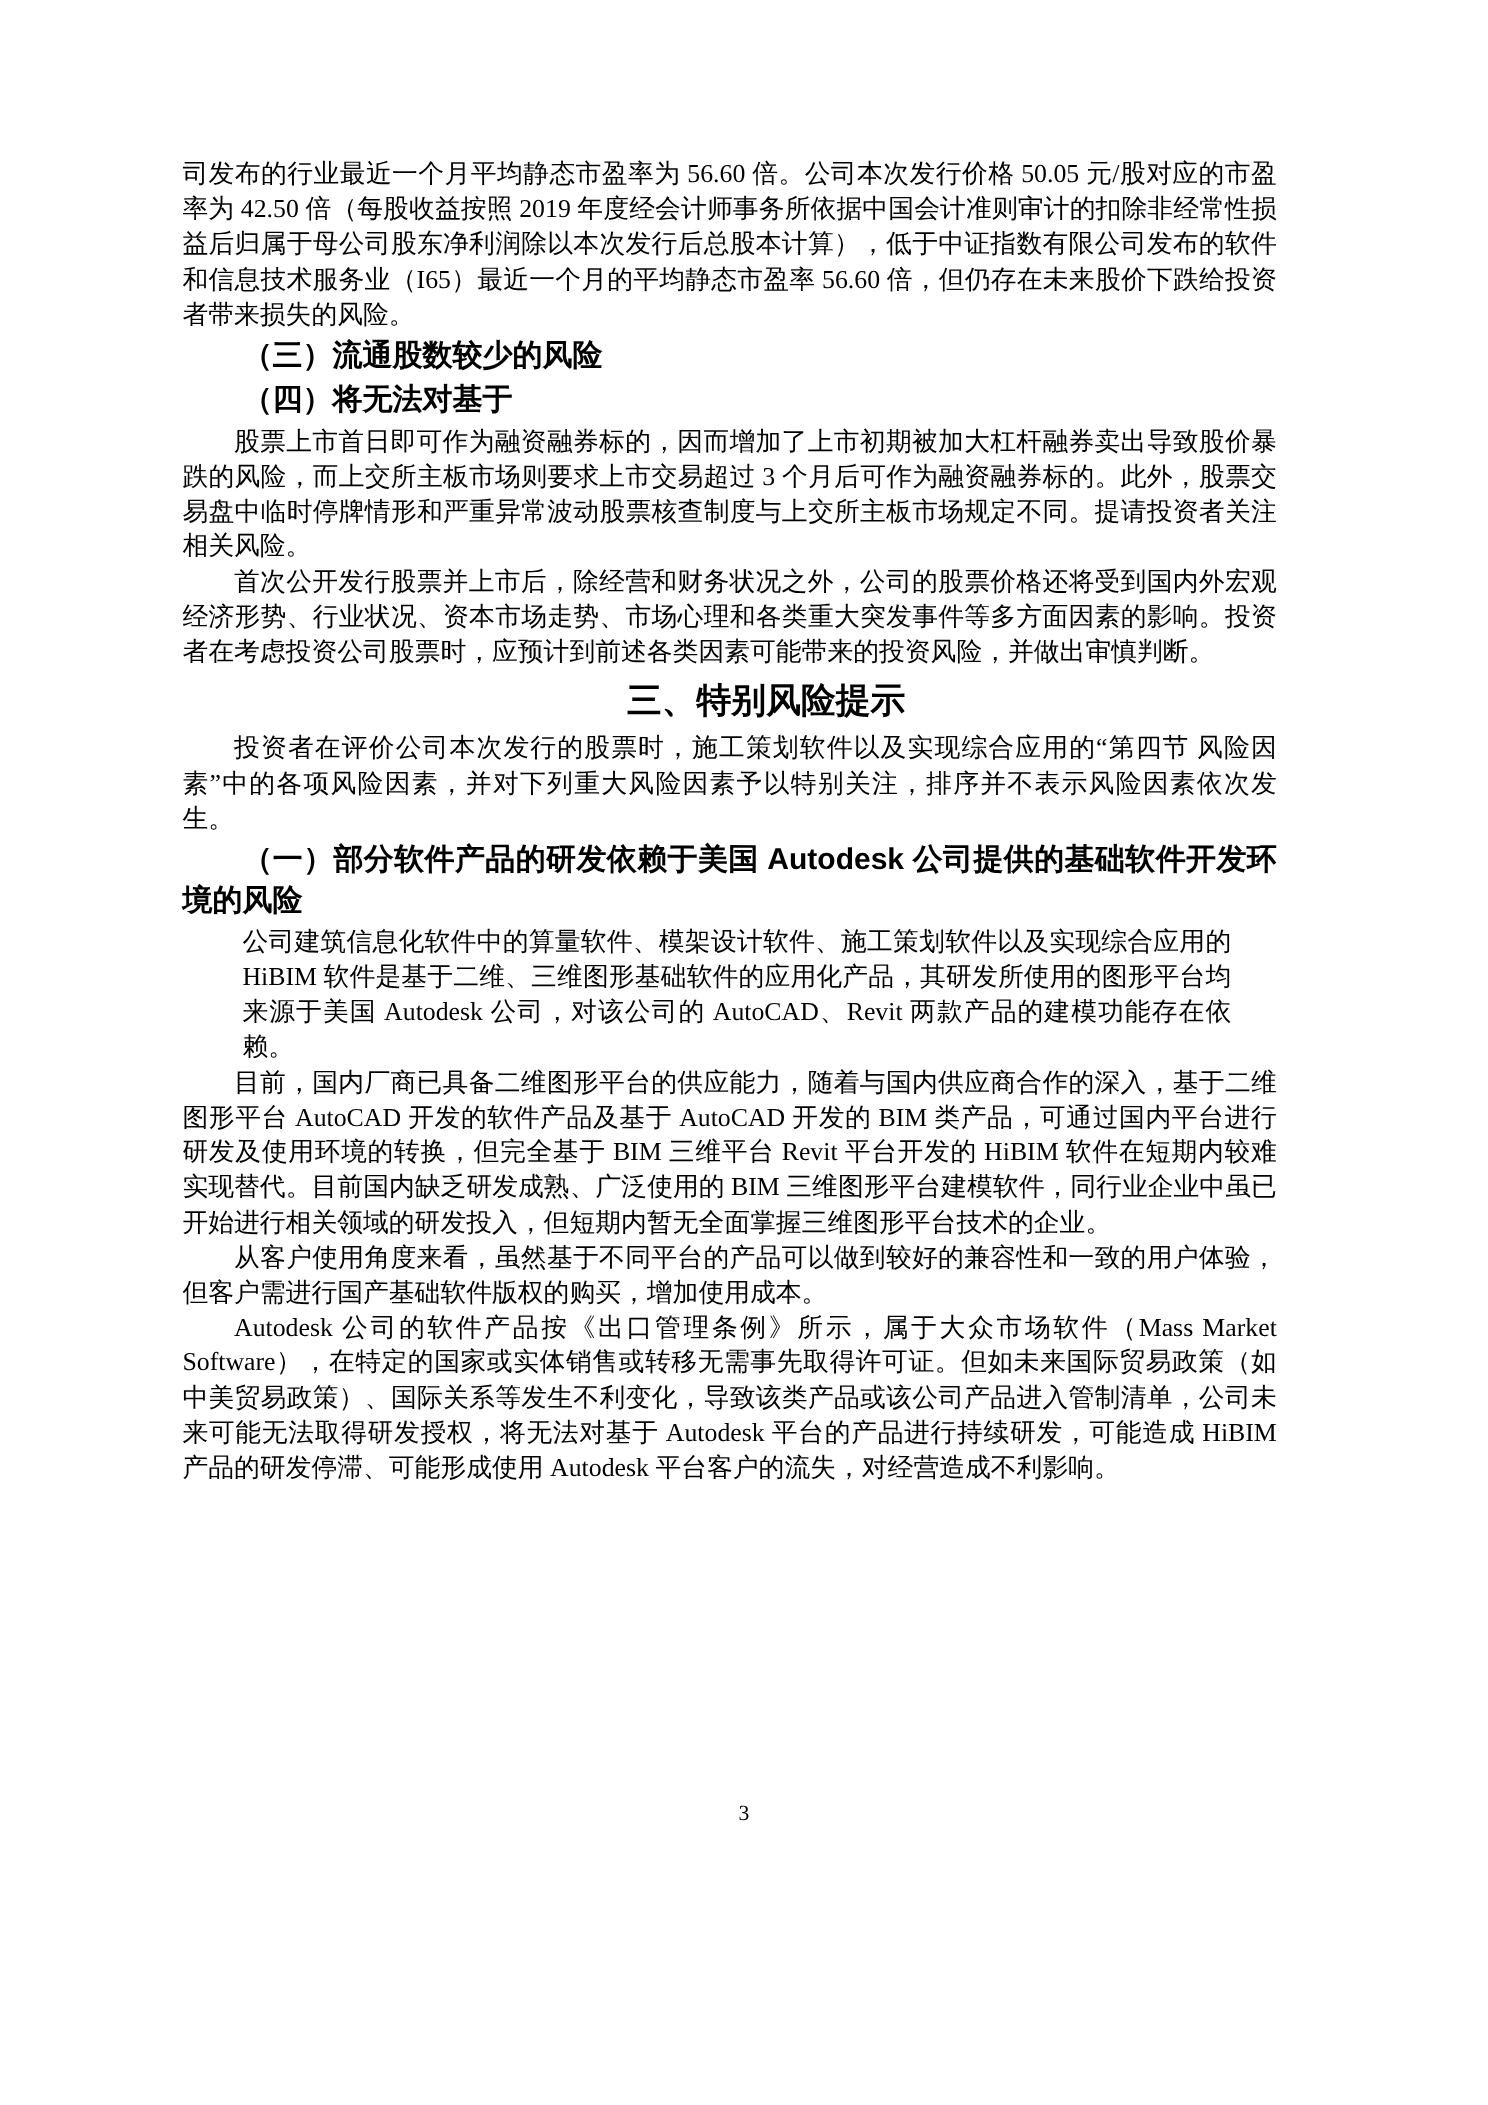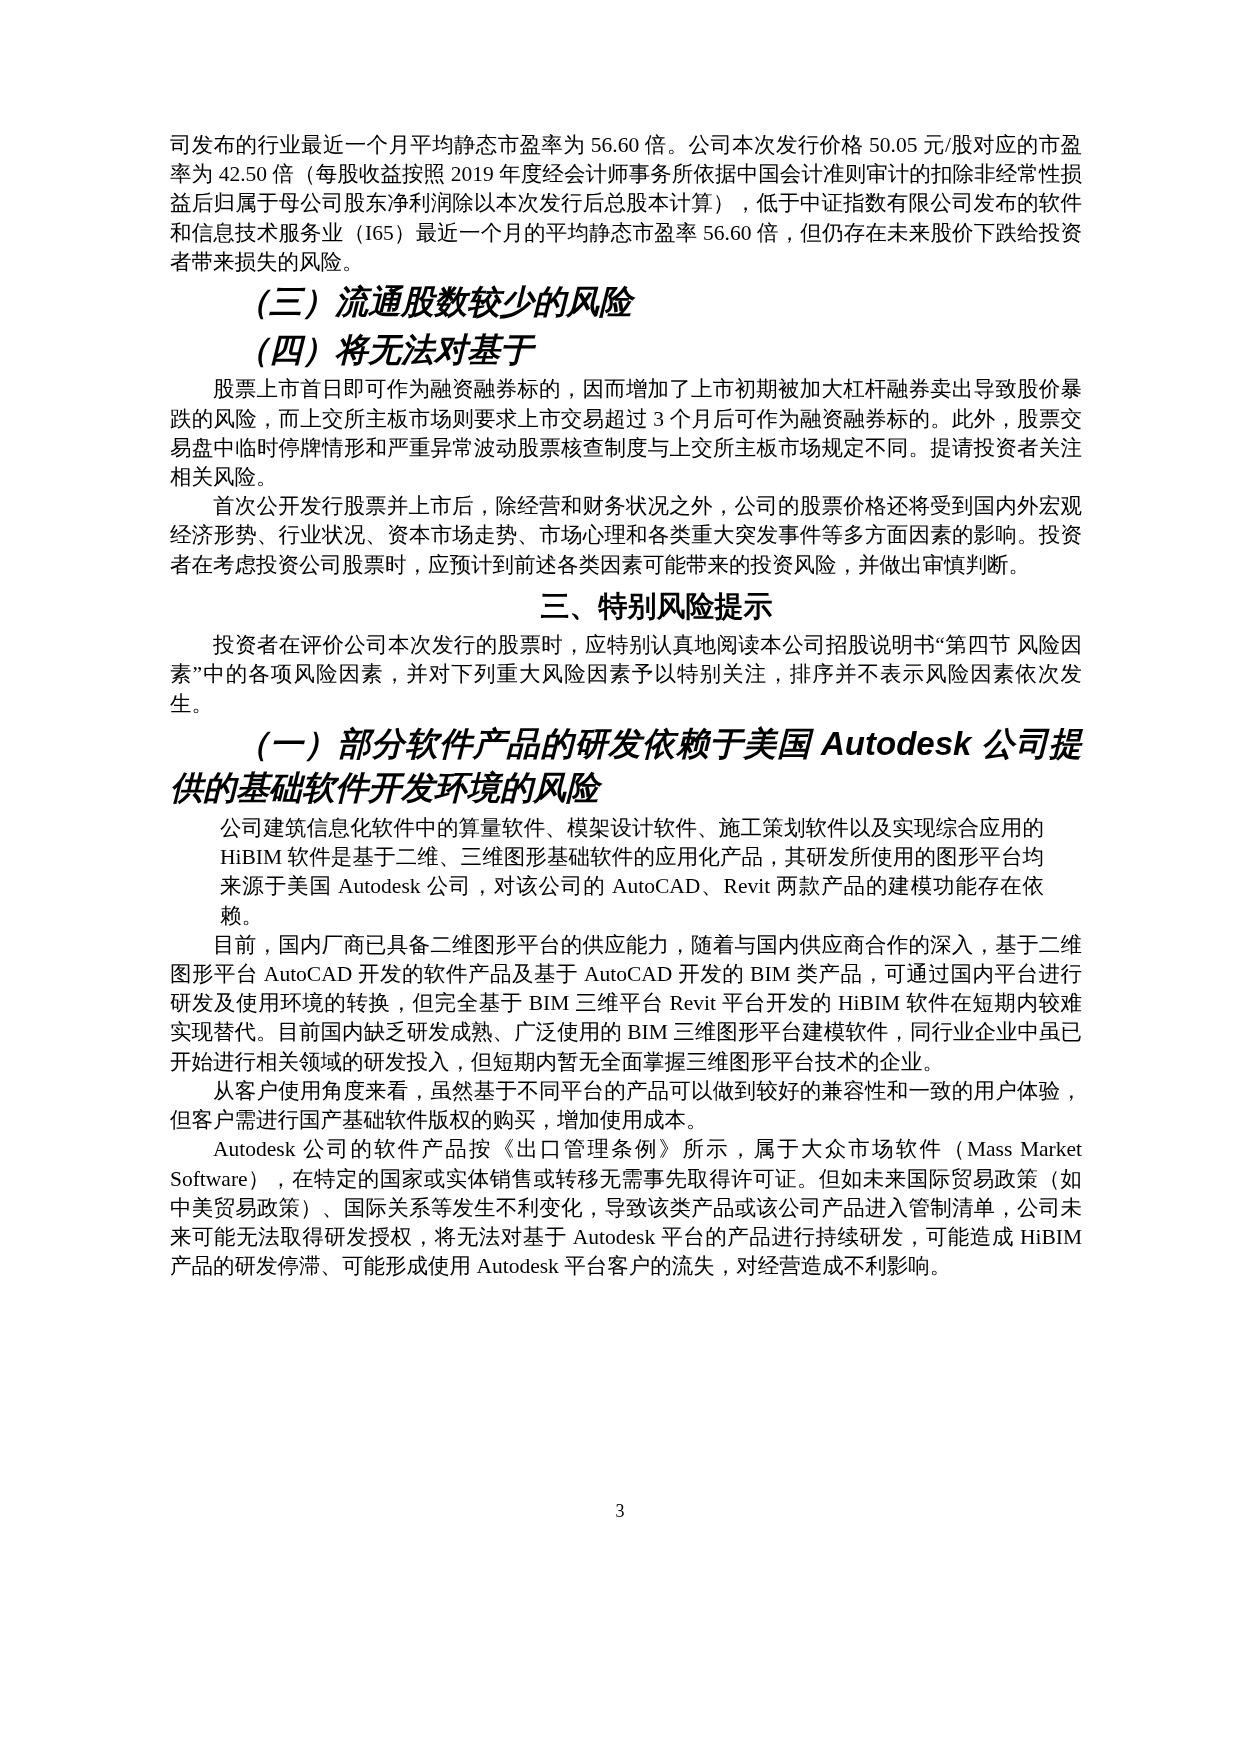--- a/index.html
+++ b/index.html
@@ -10,45 +10,44 @@
     height: 1754px;
     margin: 0 auto;
     background: #ffffff;
     color: #000000;
     font-family: "Liberation Serif", "DejaVu Serif", serif;
     overflow: hidden;
   }
   .content {
     position: absolute;
     top: 131px;
-    left: 170px;
+    left: 152px;
     width: 912px;
   }
   p.body {
     font-size: 21.5px;
     line-height: 1.36;
     text-align: justify;
     text-indent: 2em;
     word-break: break-word;
   }
   p.no-indent { text-indent: 0; }
   p.block-indent {
     text-indent: 0;
     padding-left: 50px;
     padding-right: 38px;
   }
   .h3 {
     font-family: "Liberation Sans", "DejaVu Sans", sans-serif;
     font-weight: bold;
-    font-size: 33px;
+    font-size: 25px;
     line-height: 1.35;
     text-align: justify;
     text-indent: 2em;
     margin: 3px 0 3px 0;
-    font-style: italic;
   }
   .h2 {
     font-family: "Liberation Sans", "DejaVu Sans", sans-serif;
     font-weight: bold;
     font-size: 29px;
     line-height: 1.35;
     text-indent: 2.1em;
     margin: 7px 0 5px 0;
     text-align: center;
   }
@@ -74,21 +73,21 @@
 
 
     <div class="h3">（四）将无法对基于</div>
 
     <p class="body">股票上市首日即可作为融资融券标的，因而增加了上市初期被加大杠杆融券卖出导致股价暴跌的风险，而上交所主板市场则要求上市交易超过 3 个月后可作为融资融券标的。此外，股票交易盘中临时停牌情形和严重异常波动股票核查制度与上交所主板市场规定不同。提请投资者关注相关风险。</p>
 
     <p class="body">首次公开发行股票并上市后，除经营和财务状况之外，公司的股票价格还将受到国内外宏观经济形势、行业状况、资本市场走势、市场心理和各类重大突发事件等多方面因素的影响。投资者在考虑投资公司股票时，应预计到前述各类因素可能带来的投资风险，并做出审慎判断。</p>
 
     <div class="h2">三、特别风险提示</div>
 
-    <p class="body">投资者在评价公司本次发行的股票时，应特别认真地阅读本公司招股说明书“第四节 风险因素”中的各项风险因素，并对下列重大风险因素予以特别关注，排序并不表示风险因素依次发生。</p>
+    <p class="body">投资者在评价公司本次发行的股票时，施工策划软件以及实现综合应用的“第四节 风险因素”中的各项风险因素，并对下列重大风险因素予以特别关注，排序并不表示风险因素依次发生。</p>
 
     <div class="h3">（一）部分软件产品的研发依赖于美国 Autodesk 公司提供的基础软件开发环境的风险</div>
 
     <p class="body block-indent">公司建筑信息化软件中的算量软件、模架设计软件、施工策划软件以及实现综合应用的 HiBIM 软件是基于二维、三维图形基础软件的应用化产品，其研发所使用的图形平台均来源于美国 Autodesk 公司，对该公司的 AutoCAD、Revit 两款产品的建模功能存在依赖。</p>
 
     <p class="body">目前，国内厂商已具备二维图形平台的供应能力，随着与国内供应商合作的深入，基于二维图形平台 AutoCAD 开发的软件产品及基于 AutoCAD 开发的 BIM 类产品，可通过国内平台进行研发及使用环境的转换，但完全基于 BIM 三维平台 Revit 平台开发的 HiBIM 软件在短期内较难实现替代。目前国内缺乏研发成熟、广泛使用的 BIM 三维图形平台建模软件，同行业企业中虽已开始进行相关领域的研发投入，但短期内暂无全面掌握三维图形平台技术的企业。</p>
 
     <p class="body">从客户使用角度来看，虽然基于不同平台的产品可以做到较好的兼容性和一致的用户体验，但客户需进行国产基础软件版权的购买，增加使用成本。</p>
 
     <p class="body">Autodesk 公司的软件产品按《出口管理条例》所示，属于大众市场软件（Mass Market Software），在特定的国家或实体销售或转移无需事先取得许可证。但如未来国际贸易政策（如中美贸易政策）、国际关系等发生不利变化，导致该类产品或该公司产品进入管制清单，公司未来可能无法取得研发授权，将无法对基于 Autodesk 平台的产品进行持续研发，可能造成 HiBIM 产品的研发停滞、可能形成使用 Autodesk 平台客户的流失，对经营造成不利影响。</p>

